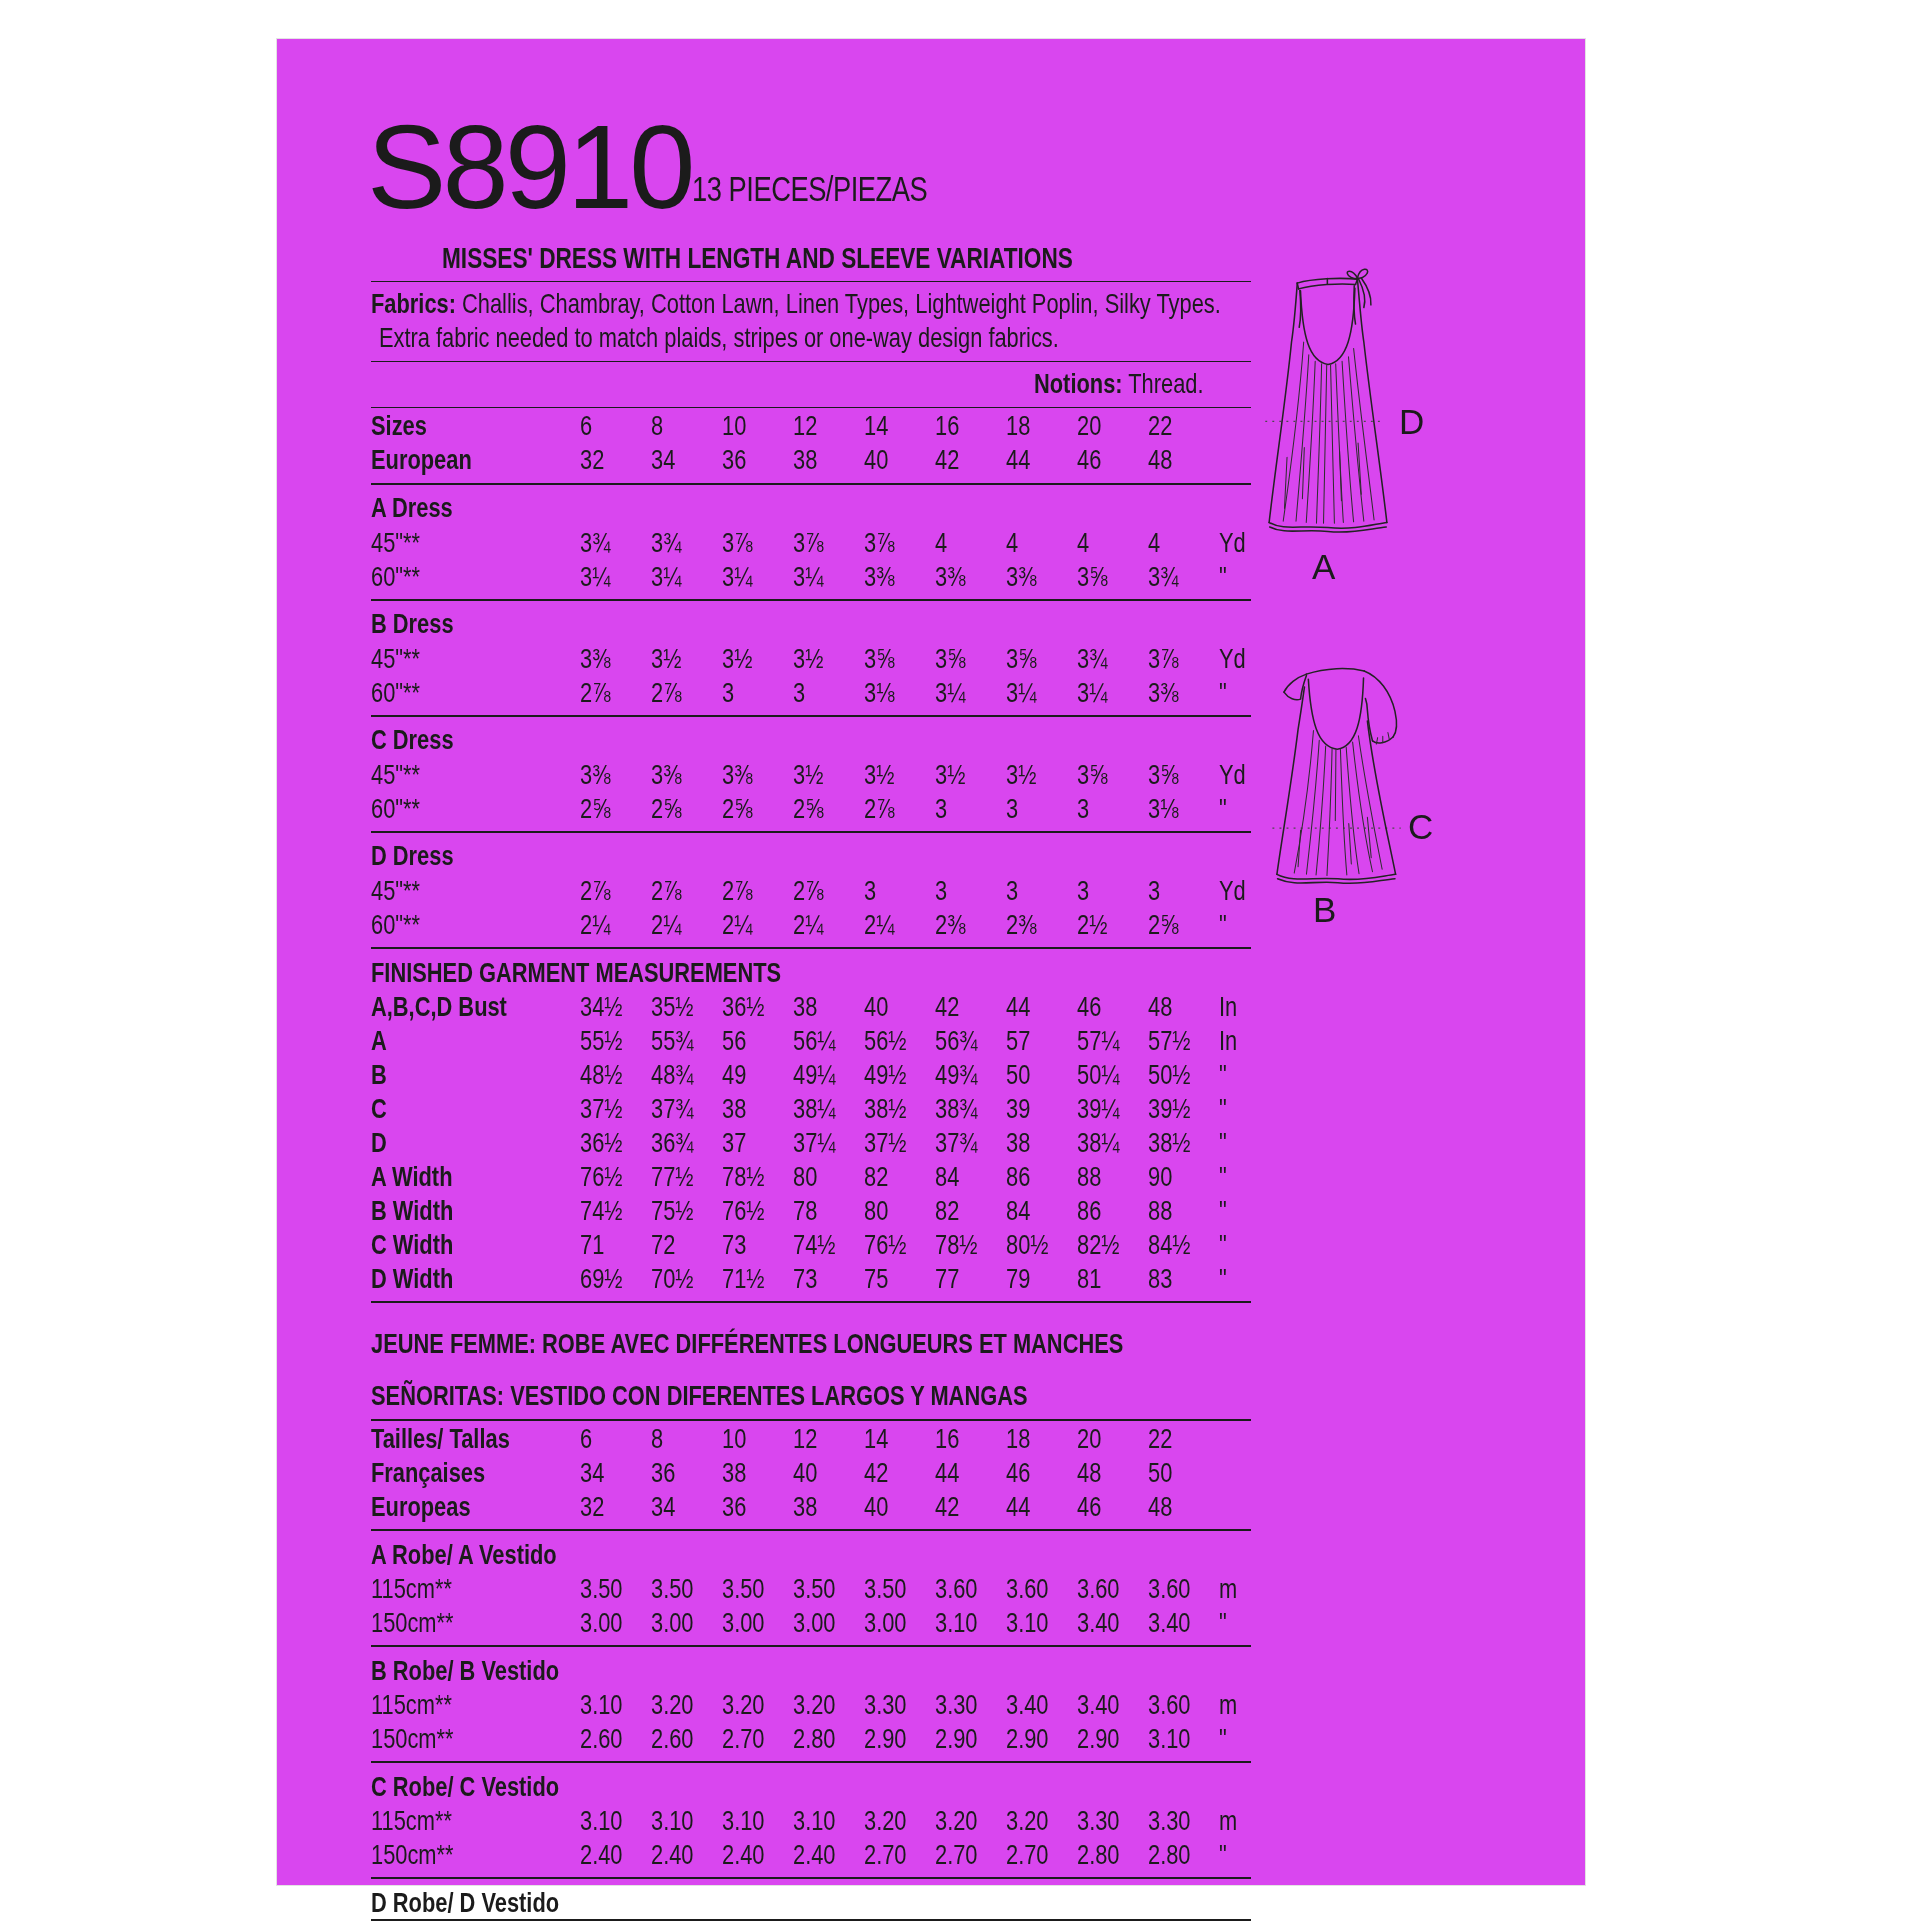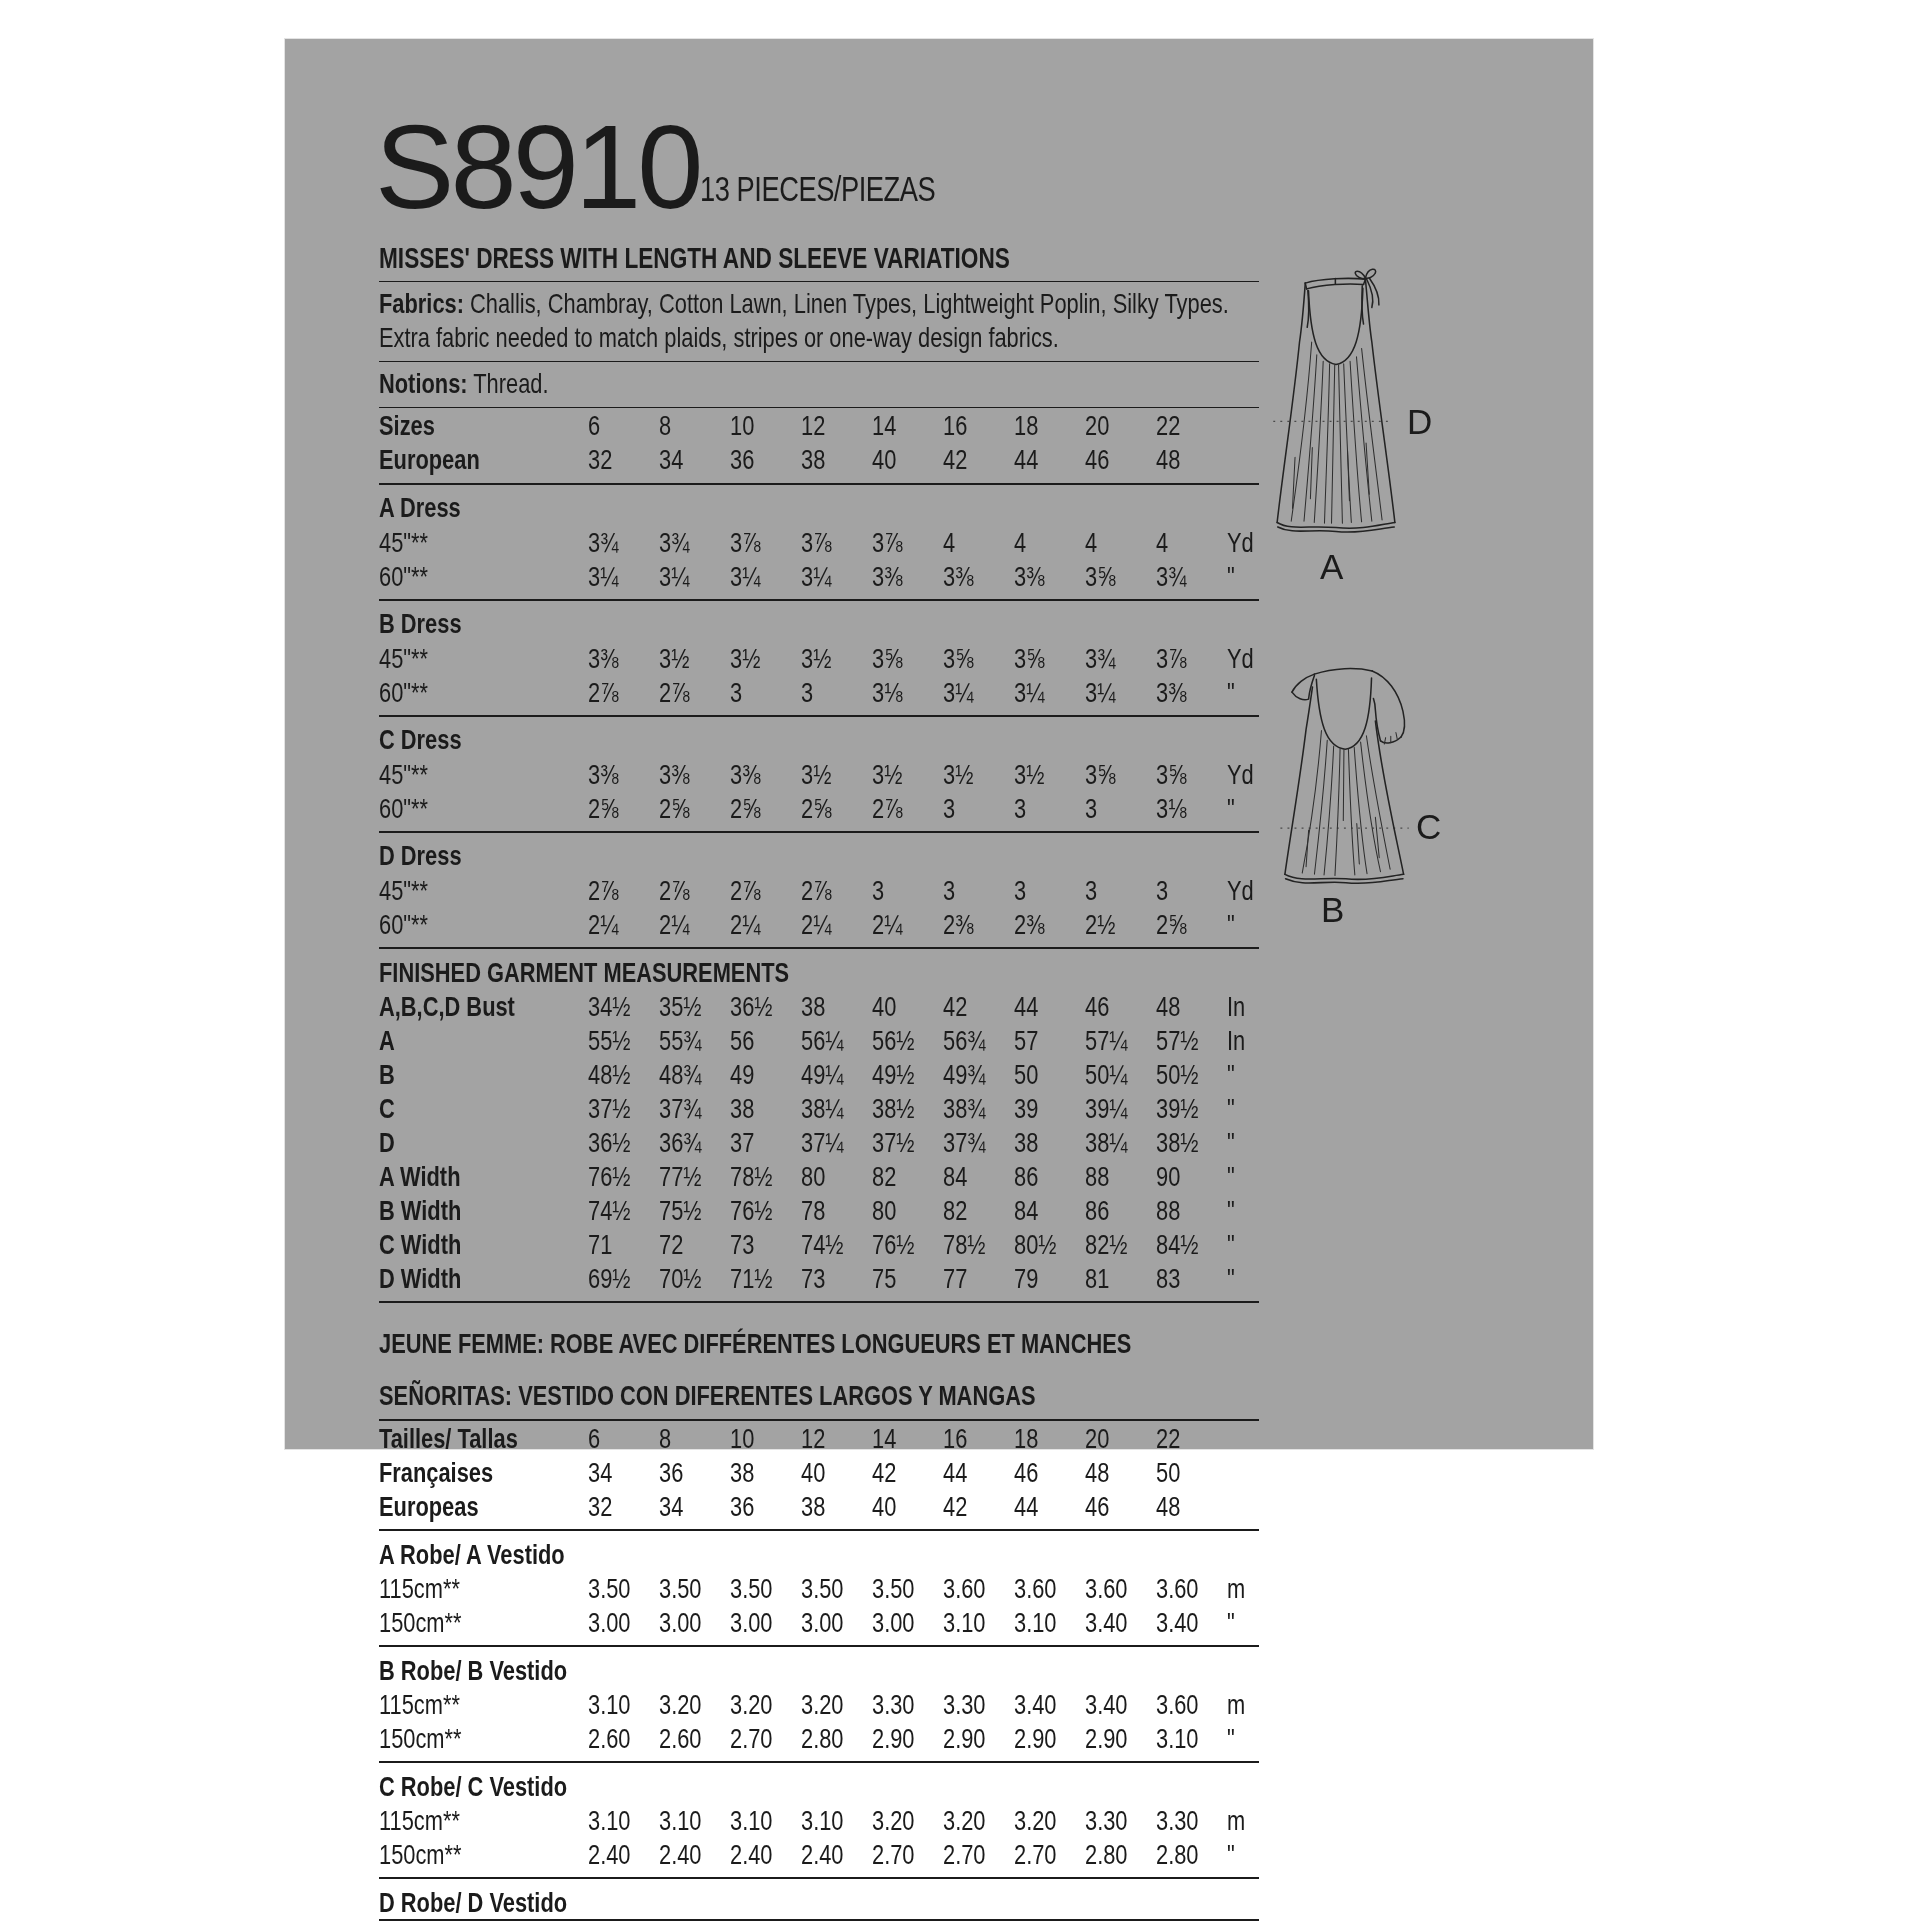--- a/index.html
+++ b/index.html
@@ -1,29 +1,29 @@
 <!DOCTYPE html>
 <html style="font-size:10.3px"><head>
 <meta charset="utf-8">
 <style>
   html,body{margin:0;padding:0;}
   body{width:1926px;height:1926px;position:relative;background:#ffffff;
        font-family:"Liberation Sans",sans-serif;color:#1b1b1b;}
-  .sheet{position:absolute;left:284px;top:38px;width:1310px;height:1412px;
-         background:#a3a3a3;border:1.9px solid #e3e3e3;box-sizing:border-box;}
+  .sheet{position:absolute;left:276px;top:38px;width:1310px;height:1848px;
+         background:#d946ef;border:1.9px solid #e3e3e3;box-sizing:border-box;}
   
   .cx{display:inline-block;transform:scaleX(0.78);transform-origin:0 70%;white-space:pre;}
   .bold{font-weight:bold;}
 
   .titleblock{position:absolute;left:90px;top:82px;display:flex;align-items:flex-end;}
   .brand{font-size:119px;line-height:0.78;letter-spacing:-3.9px;}
   .pieces{font-size:35px;margin-left:0;padding-bottom:5.1px;letter-spacing:-0.6px;}
 
   .content{position:absolute;left:94px;top:203px;width:880px;}
-  .rule3{border-bottom:1.9px solid #1b1b1b;}
+  .rule3{border-bottom:1.9px solid #1b1b1b;text-align:right;}
   .rule4{border-bottom:2.6px solid #1b1b1b;}
   .heading{font-size:29px;font-weight:bold;padding-bottom:6.4px;}
   .para{font-size:28px;line-height:1.2;padding:5.1px 0 6.4px;}
   .para .ln{display:block;}
   .shead{font-size:28px;font-weight:bold;padding:7.7px 0 0;}
   .rows{padding:1.3px 0 5.1px;}
   .trow{display:grid;grid-template-columns:209px repeat(9,71px) 1fr;
         min-height:34px;align-items:center;font-size:28px;}
   .trow .cell{white-space:nowrap;overflow:visible;}
   .trow .full{grid-column:1 / -1;font-weight:bold;}

